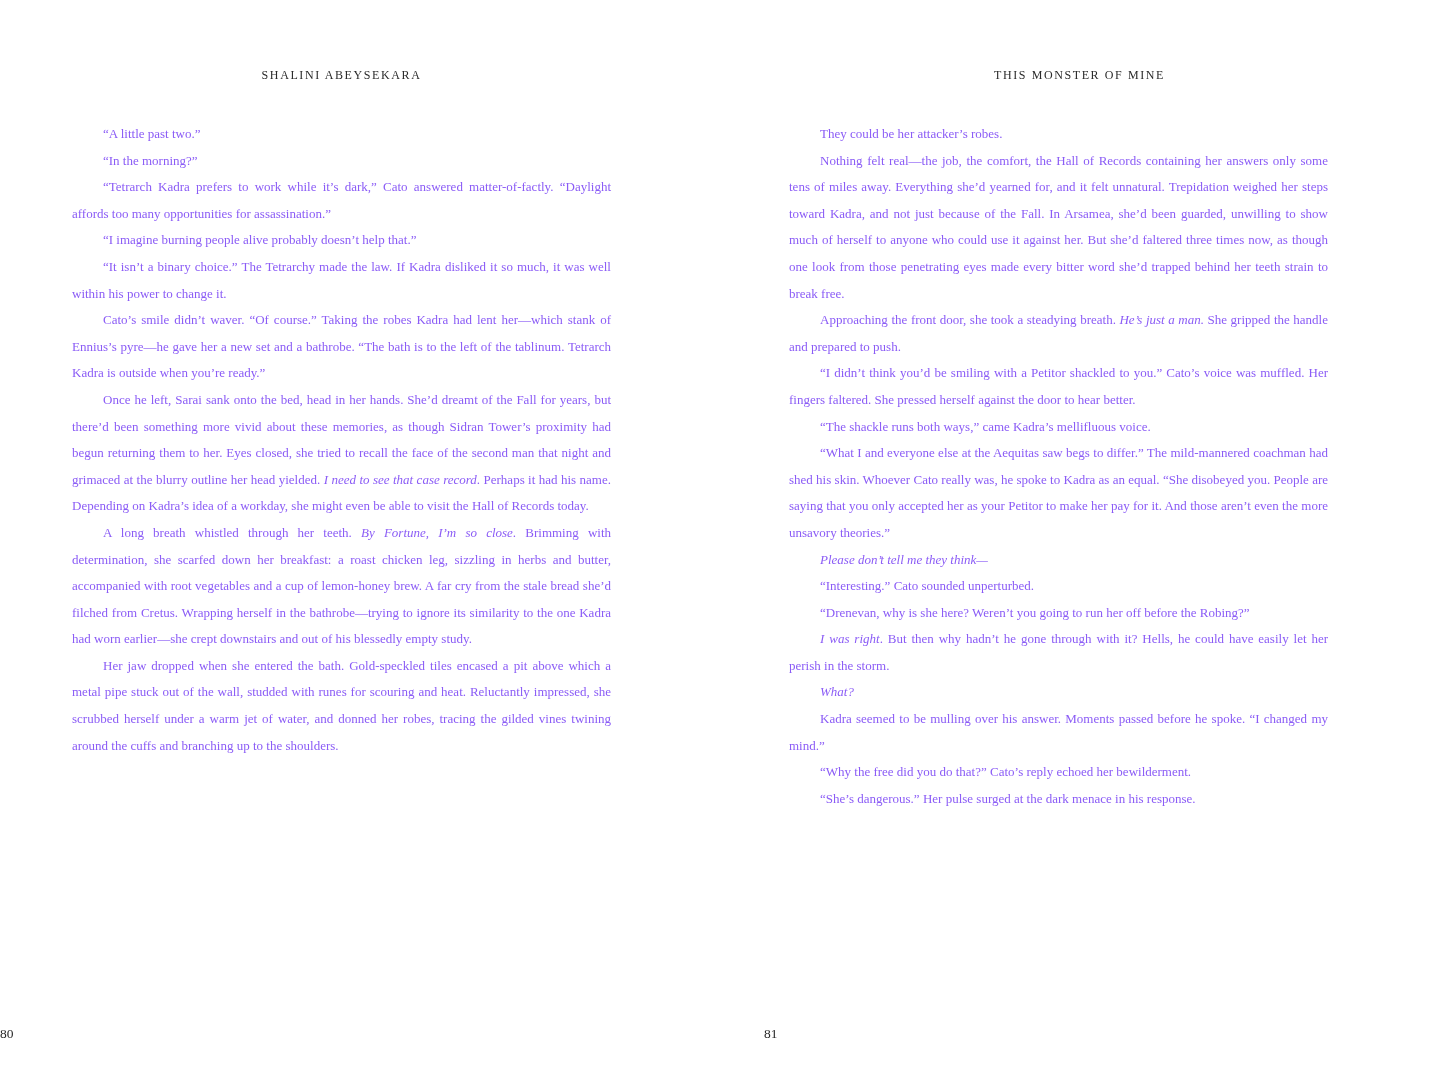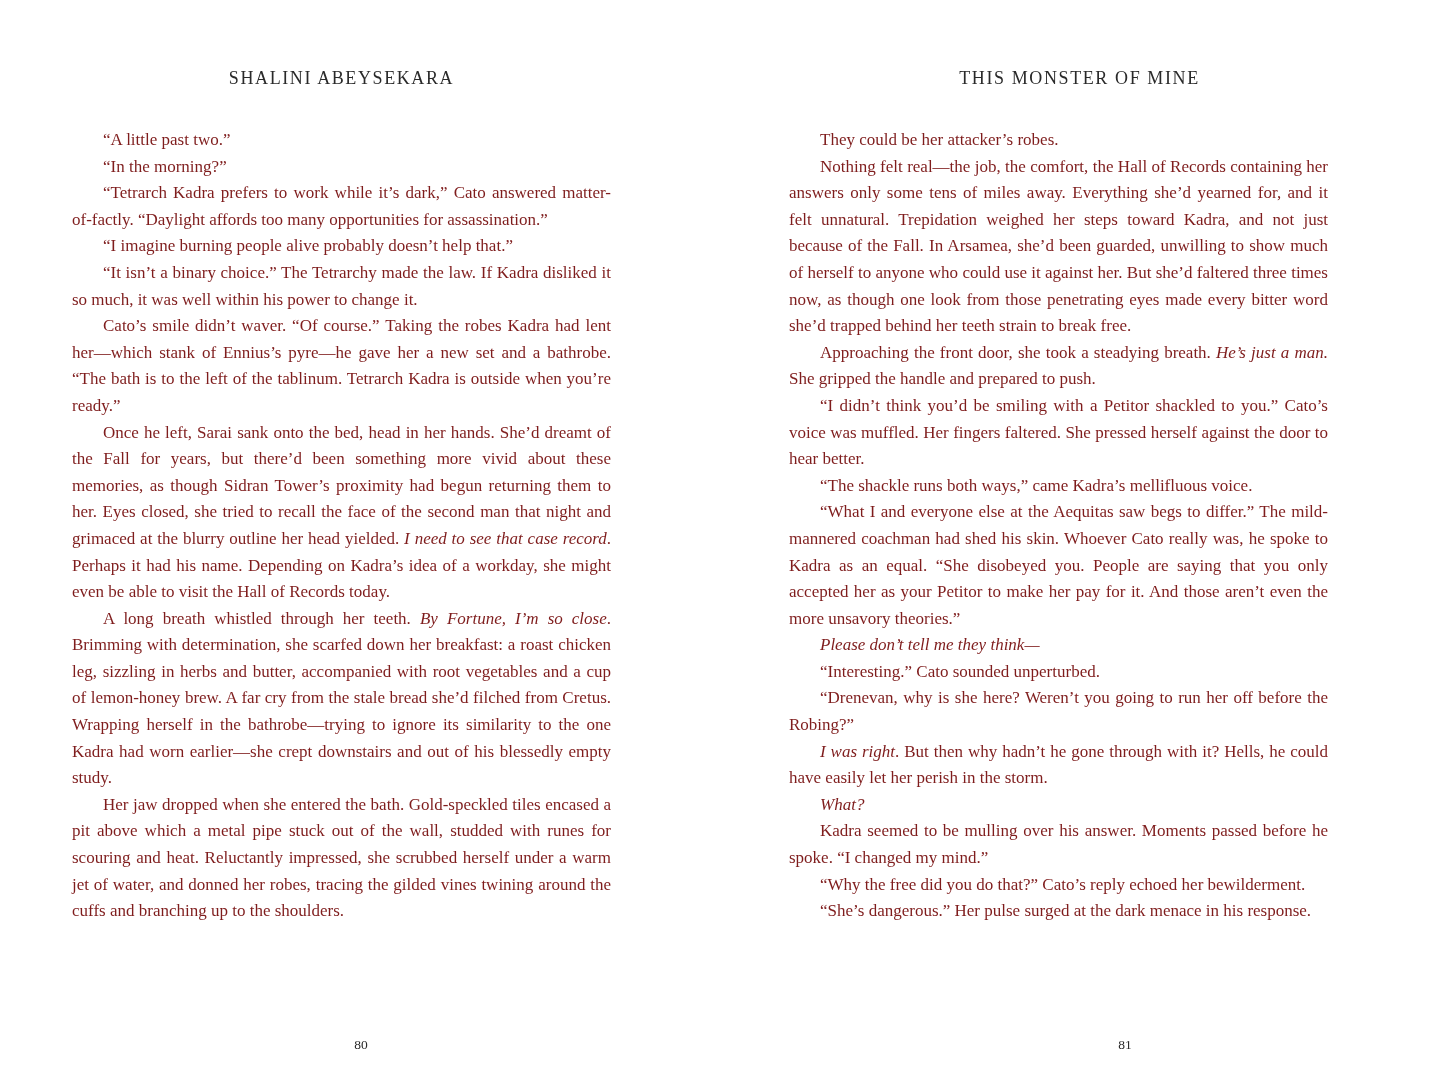--- a/index.html
+++ b/index.html
@@ -29,50 +29,50 @@
   }
   .page-left .content-col {
     margin-left: 72px;
     width: 539px;
   }
   .page-right .content-col {
     margin-left: 67px;
     width: 539px;
   }
   .running-head {
-    font-size: 18px;
+    font-size: 12px;
     letter-spacing: 1.6px;
     text-transform: uppercase;
     color: #2a2a2a;
     text-align: center;
     margin-top: 68px;
     margin-bottom: 0;
     font-family: "Liberation Serif", serif;
   }
   .body-text {
     margin-top: 38px;
-    font-size: 17px;
+    font-size: 13px;
     line-height: 26.6px;
     text-align: justify;
     text-justify: inter-word;
-    color: #7f1d1d;
+    color: #8b5cf6;
   }
   .body-text p {
     margin: 0;
     text-indent: 31px;
   }
   .body-text p em {
     font-style: italic;
   }
   .folio {
     position: absolute;
-    bottom: 31px;
+    bottom: 42px;
     left: 0;
     width: 100%;
-    text-align: center;
+    text-align: left;
     font-size: 13.5px;
     color: #2a2a2a;
   }
   .page-left .folio { padding-left: 0; }
   .page-right .folio { padding-left: 42px; }
   .page-left .running-head { padding-left: 0px; }
   .page-right .running-head { padding-left: 42px; }
 </style>
 </head>
 <body>

